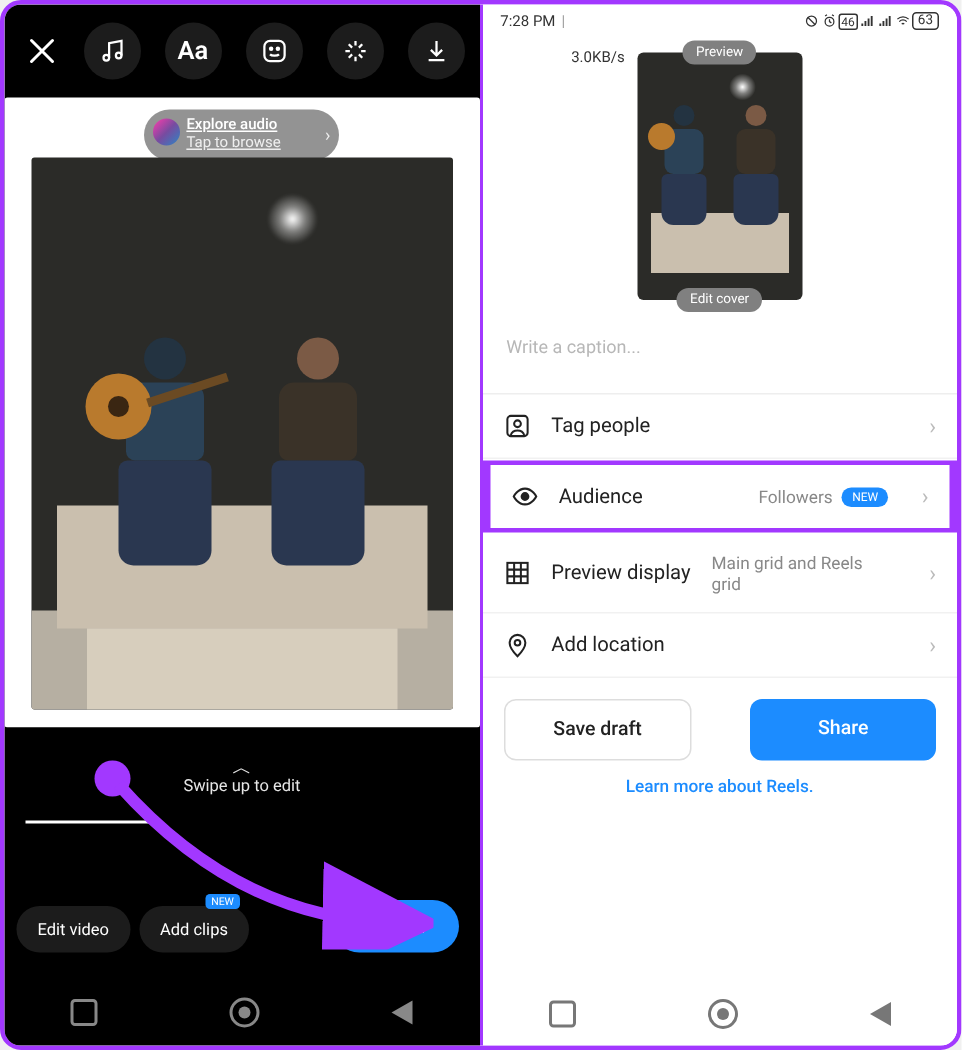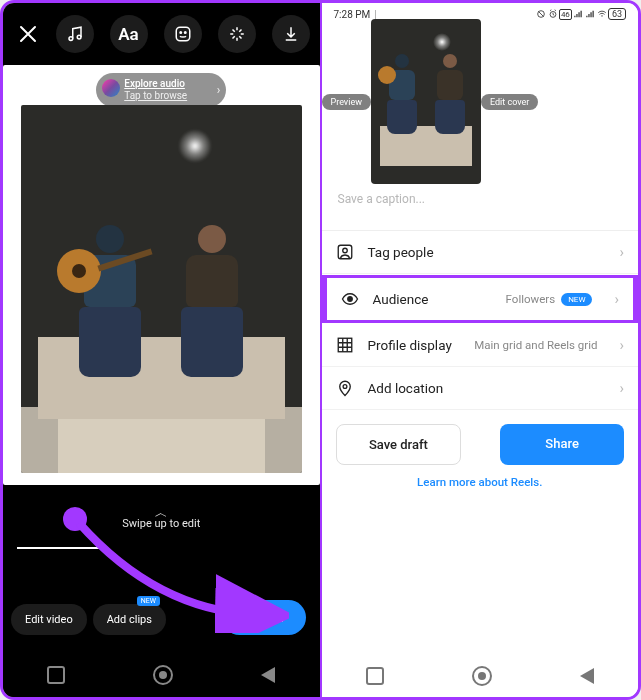--- a/index.html
+++ b/index.html
@@ -57,21 +57,21 @@
   .arrow-overlay { position:absolute; left:56px; bottom:64px; width:230px; height:130px; pointer-events:none; }
 
   
   .phone-right { background:#fff; display:flex; flex-direction:column; color:#222; }
   .statusbar { height:22px; display:flex; align-items:center; padding:0 12px; font-size:10px; color:#333; }
   .statusbar .sr { margin-left:auto; display:flex; align-items:center; gap:0; }
   .sv { width:12px; height:10px; }
   .header-r { display:flex; align-items:center; gap:18px; padding:12px 14px 10px; }
   .back-arrow { font-size:20px; }
   .header-r .title { font-size:17px; font-weight:600; }
-  .cover-wrap { display:flex; flex-direction:row; align-items:center; padding-top:2px; }
+  .cover-wrap { display:flex; flex-direction:column; align-items:center; padding-top:2px; }
   .tag-pill { background:#808080; color:#fff; font-size:9px; padding:3px 9px; border-radius:10px; margin:0; position:relative; z-index:2; }
   .cover { width:110px; height:165px; background:#2b2b28; border-radius:4px; margin:-8px 0; position:relative; overflow:hidden; }
   .cover .mini-bench { position:absolute; bottom:18px; left:8%; right:8%; height:40px; background:#cabfae; }
   .cover .mp { position:absolute; bottom:50px; width:36px; }
   .cover .mp .mh { width:14px; height:14px; border-radius:50%; background:#7b5a45; margin:0 auto; }
   .cover .mp1 .mh { background:#233341; }
   .cover .mp .mt { width:26px; height:30px; margin:2px auto 0; border-radius:6px; }
   .cover .mp1 .mt { background:#2b4257; }
   .cover .mp2 .mt { background:#3a3228; }
   .cover .mp .ml { width:30px; height:34px; margin:0 auto; background:#2a3750; border-radius:4px 4px 8px 8px; }
@@ -254,21 +254,21 @@
         <div class="mp mp2">
             <div class="mh"></div>
             <div class="mt"></div>
             <div class="ml"></div>
           </div>
       </div>
       <span class="tag-pill">Edit cover</span>
     </div>
 
     <div class="caption">
-      <span>Save a caption...</span>
+      <span>Write a caption...</span>
     </div>
 
     <div class="list">
       <div class="row">
         <span class="ri"><svg viewBox="0 0 24 24" fill="none" stroke="#222" stroke-width="1.8">
               <rect x="3" y="3" width="18" height="18" rx="3"></rect>
               <circle cx="12" cy="10" r="3"></circle>
               <path d="M6 20c1-3 4-4 6-4s5 1 6 4"></path>
             </svg></span>
         <span class="lbl">Tag people</span>
@@ -287,21 +287,21 @@
           <span class="pill-new">NEW</span>
         </span>
         <span class="chev">›</span>
       </div>
 
       <div class="row">
         <span class="ri"><svg viewBox="0 0 24 24" fill="none" stroke="#222" stroke-width="1.8">
               <rect x="3" y="3" width="18" height="18"></rect>
               <path d="M9 3v18M15 3v18M3 9h18M3 15h18"></path>
             </svg></span>
-        <span class="lbl">Profile display</span>
+        <span class="lbl">Preview display</span>
         <span class="val">Main grid and Reels grid</span>
         <span class="chev">›</span>
       </div>
 
       <div class="row">
         <span class="ri"><svg viewBox="0 0 24 24" fill="none" stroke="#222" stroke-width="1.8">
               <path d="M12 22s7-7 7-12a7 7 0 10-14 0c0 5 7 12 7 12z"></path>
               <circle cx="12" cy="10" r="2.5"></circle>
             </svg></span>
         <span class="lbl">Add location</span>

